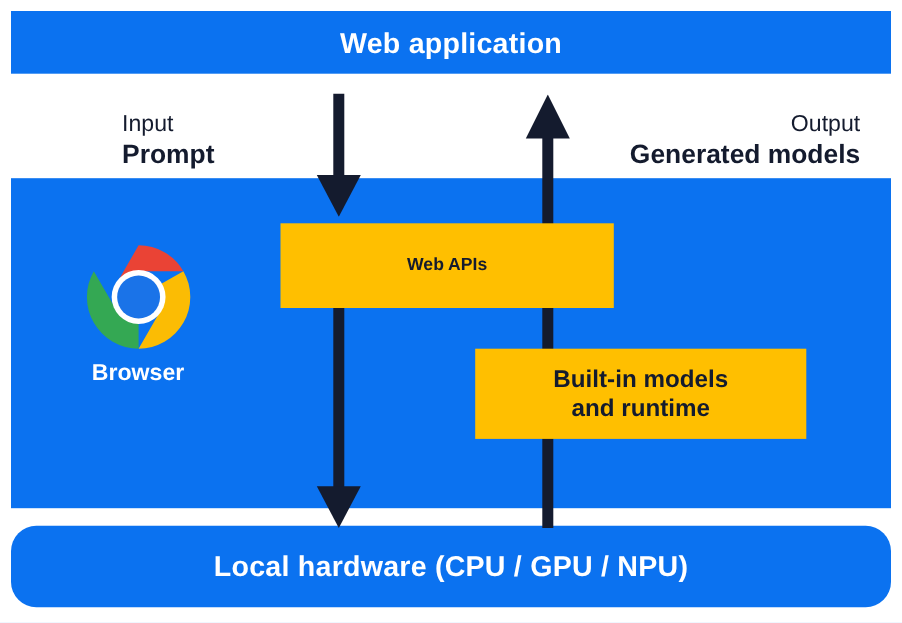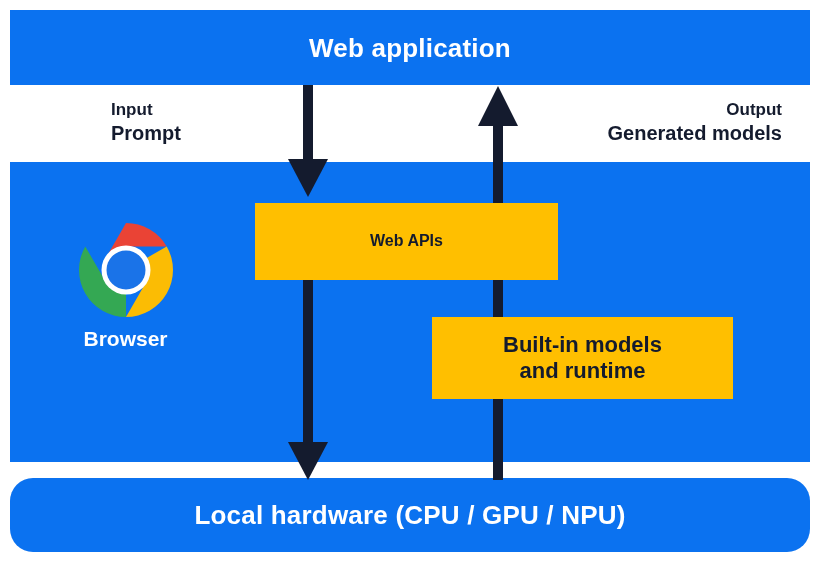--- a/index.html
+++ b/index.html
@@ -23,21 +23,21 @@
   
   .layer-bar {
     position: absolute;
     background: #0B72F0;
     box-sizing: border-box;
   }
   #web-application-bar {
     left: 10px;
     top: 10px;
     width: 800px;
-    height: 75px;
+    height: 57px;
   }
   #browser-bar {
     left: 10px;
     top: 162px;
     width: 800px;
     height: 300px;
   }
   #local-hardware-bar {
     left: 10px;
     top: 478px;
@@ -61,26 +61,26 @@
   #local-hardware-bar .bar-title  { top: 50%; transform: translateY(-50%); }
 
   
   .io-label {
     position: absolute;
     color: #141b2e;
     line-height: 1.22;
   }
   .io-label .io-kind {
     display: block;
-    font-size: 17px;
-    font-weight: bold;
+    font-size: 21px;
+    font-weight: normal;
   }
   .io-label .io-value {
     display: block;
-    font-size: 20px;
+    font-size: 24px;
     font-weight: bold;
   }
   #input-label  { left: 111px; top: 100px; text-align: left; }
   #output-label { right: 38px;  top: 100px; text-align: right; }
 
   
   #browser-group {
     position: absolute;
     left: 68px;
     top: 220px;

